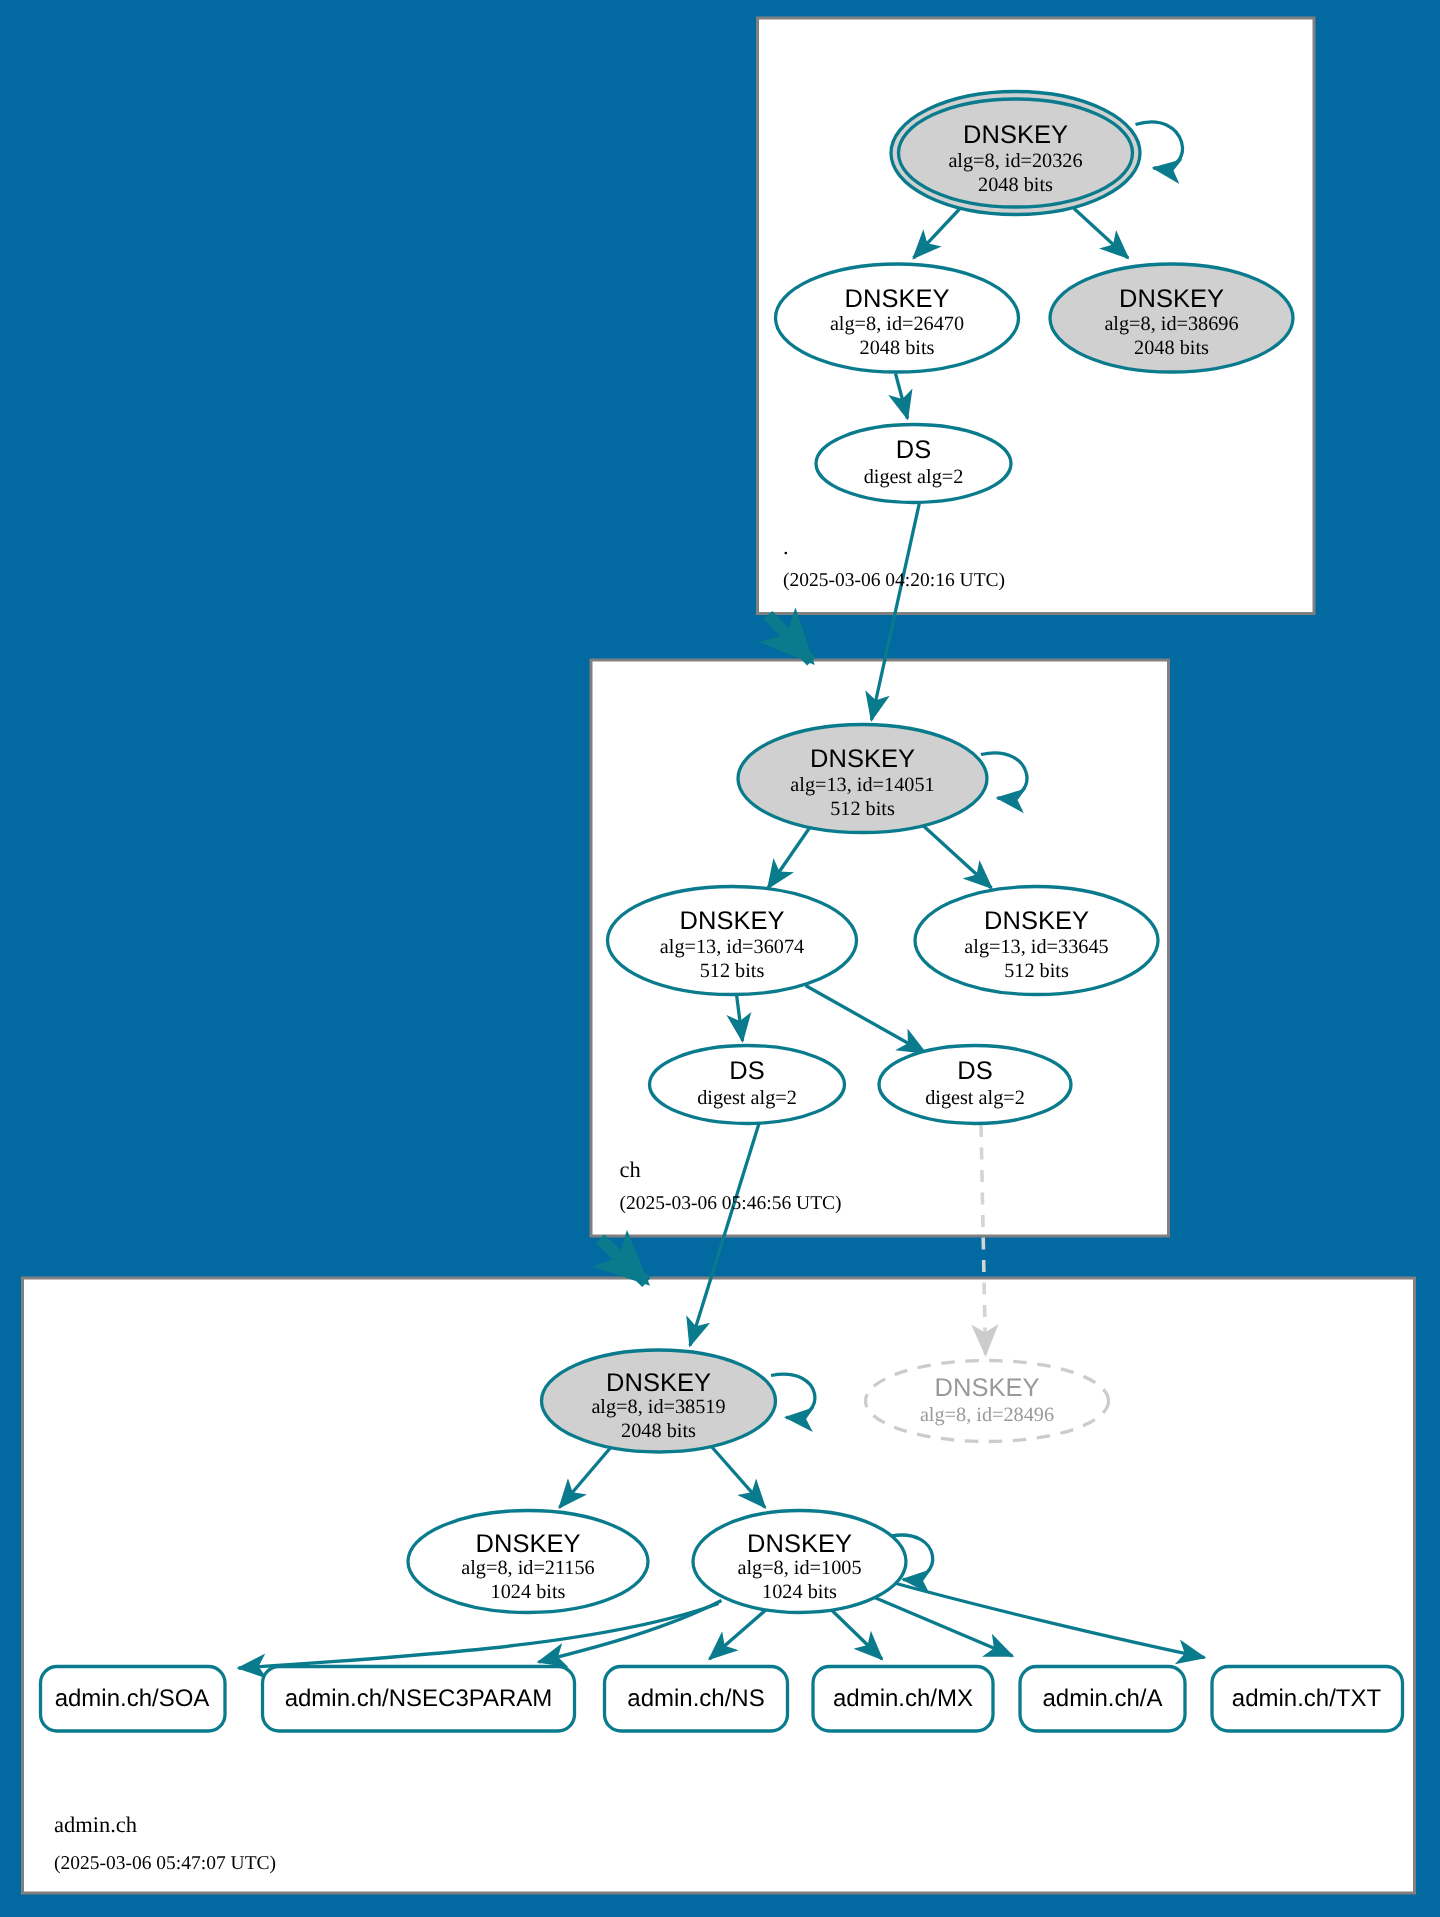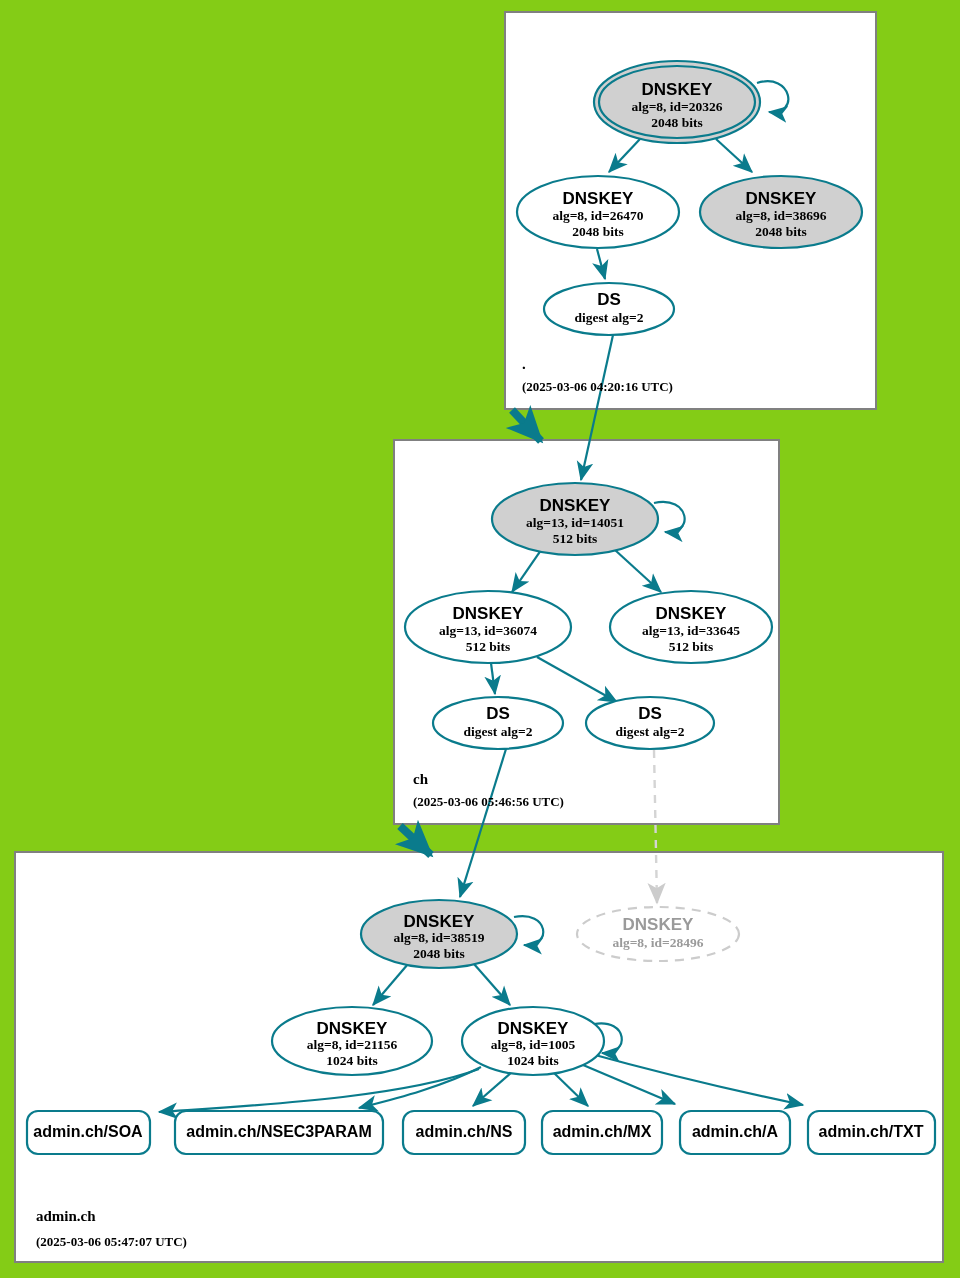--- a/index.html
+++ b/index.html
@@ -4,24 +4,23 @@
 <style>
   html, body {
     margin: 0;
     padding: 0;
     background: #ffffff;
   }
   #canvas {
     position: relative;
     width: 960px;
     height: 1278px;
-    background: #84cc16;
+    background: #0369a1;
     font-family: "Liberation Sans", sans-serif;
     overflow: hidden;
-    font-weight: bold;
   }
   svg.layer {
     position: absolute;
     left: 0;
     top: 0;
     width: 960px;
     height: 1278px;
   }
   .zone-box {
     fill: #ffffff;

